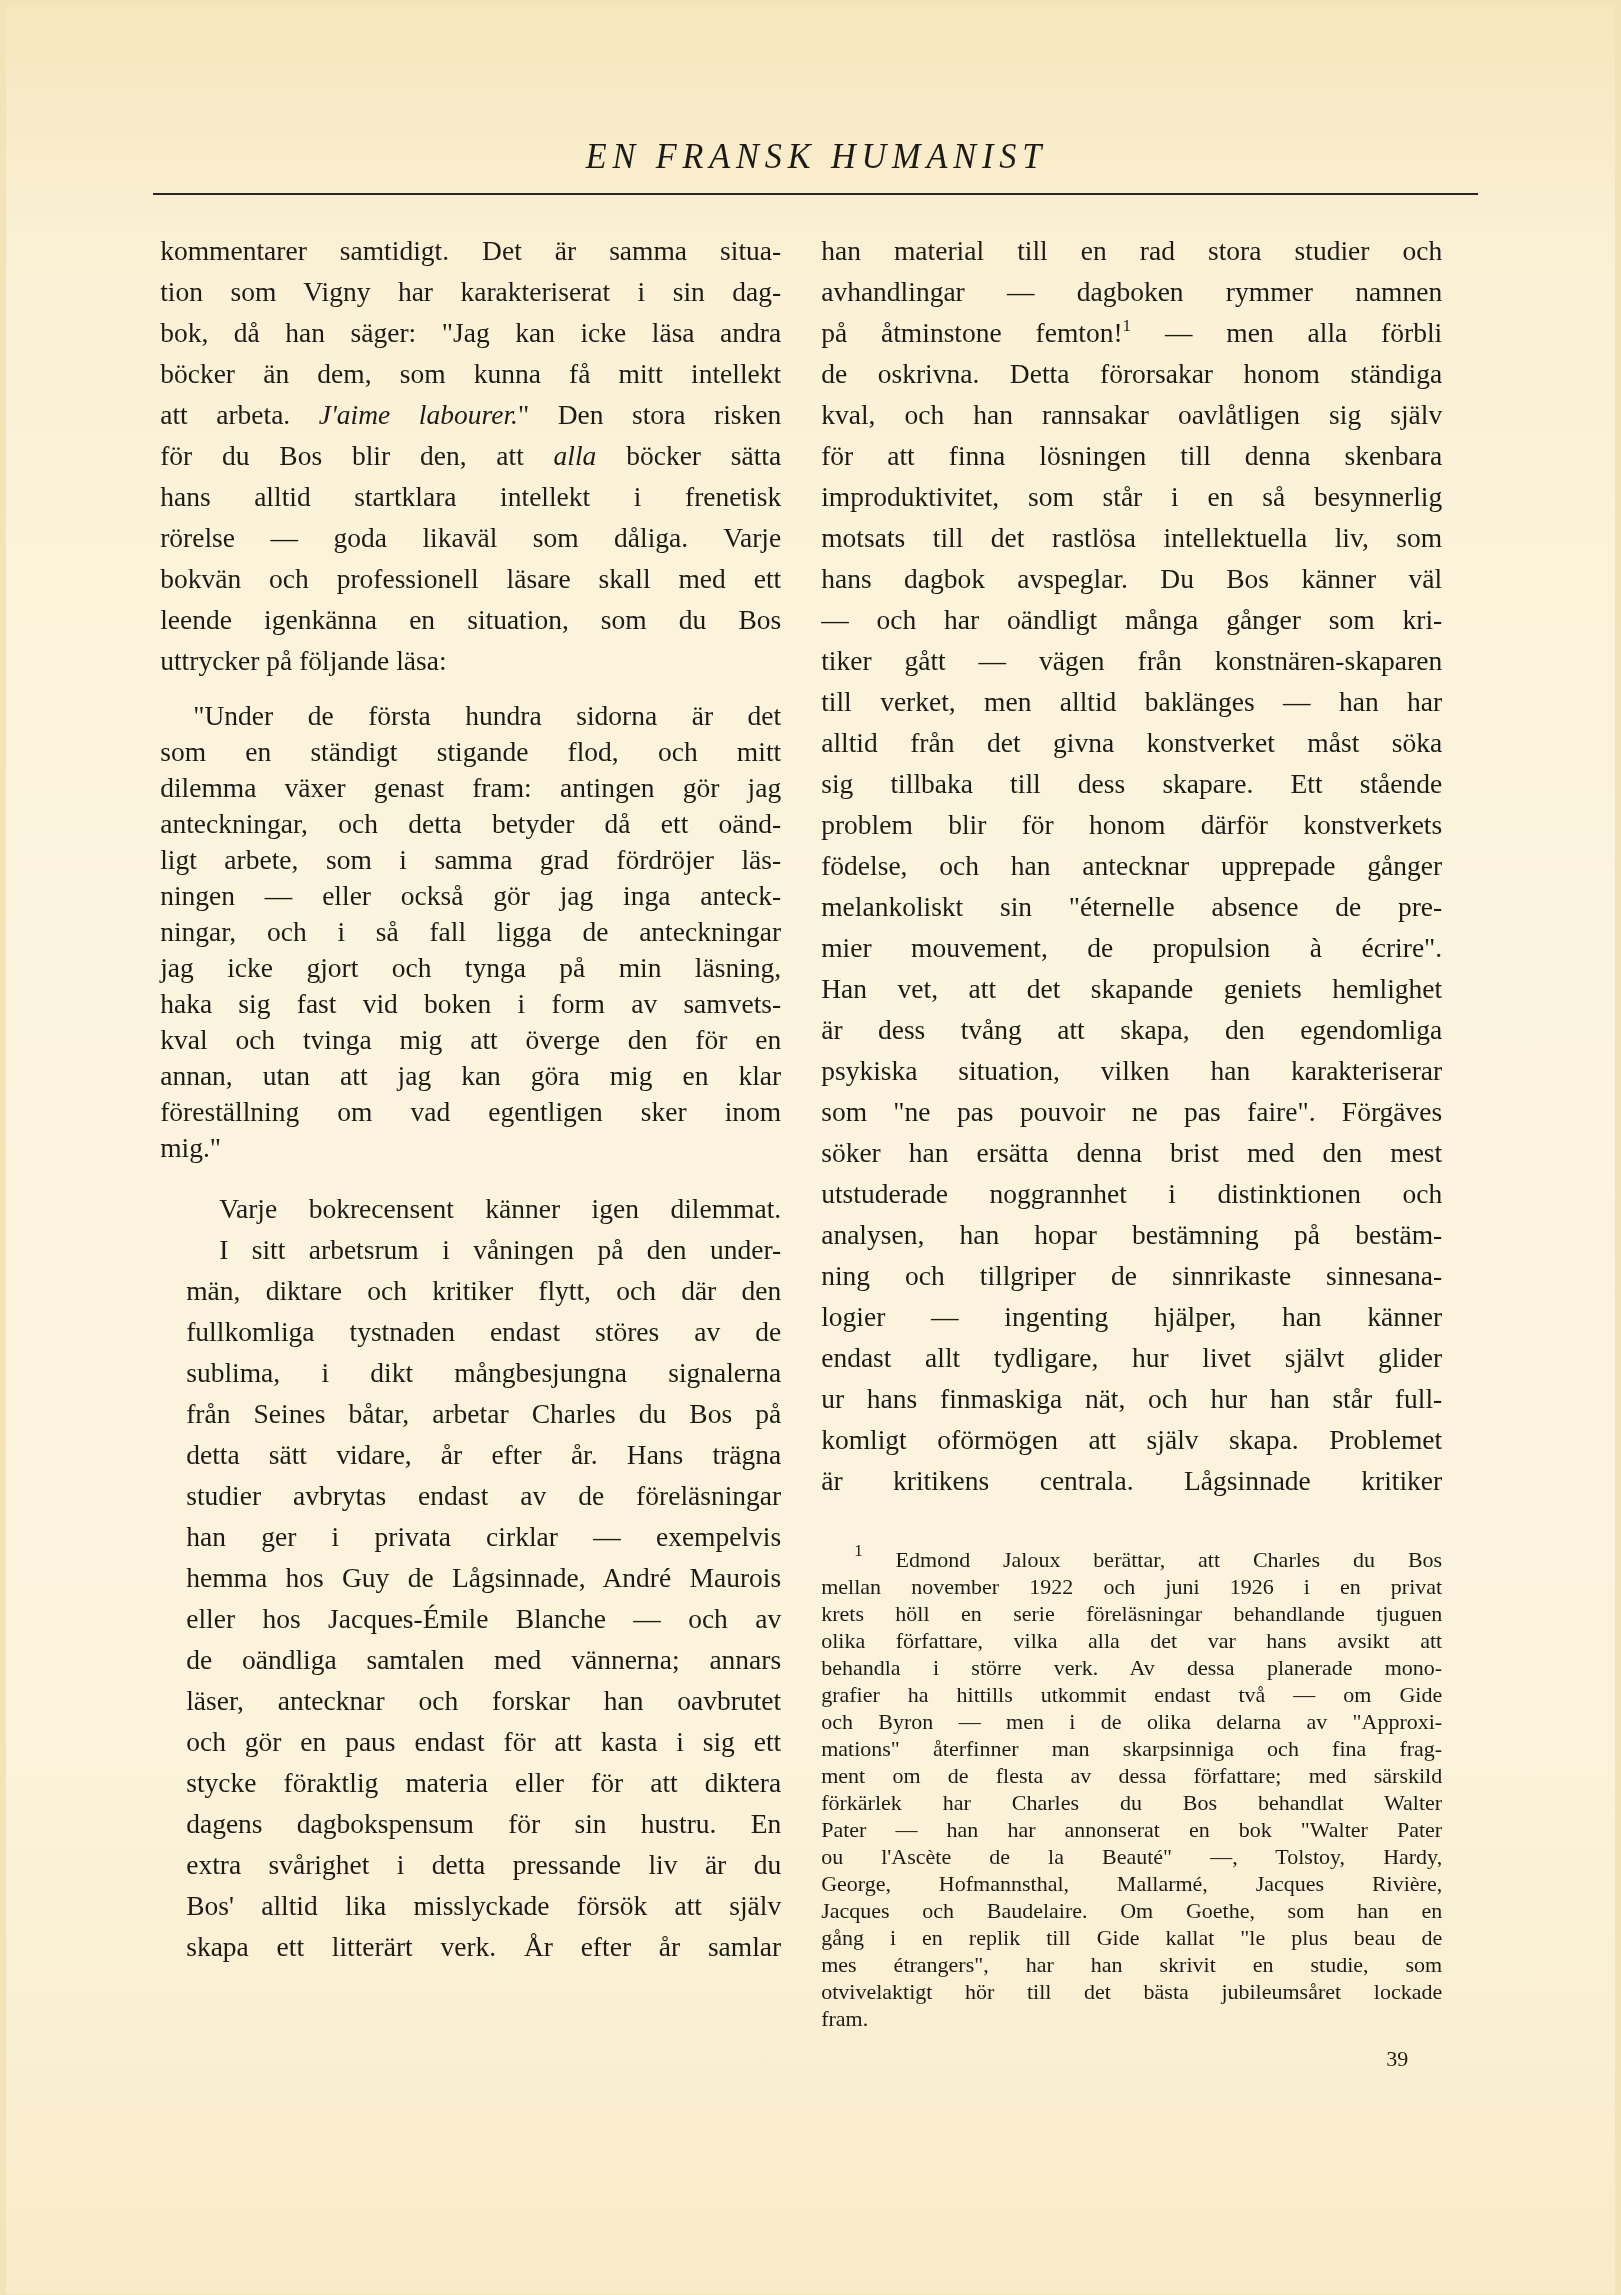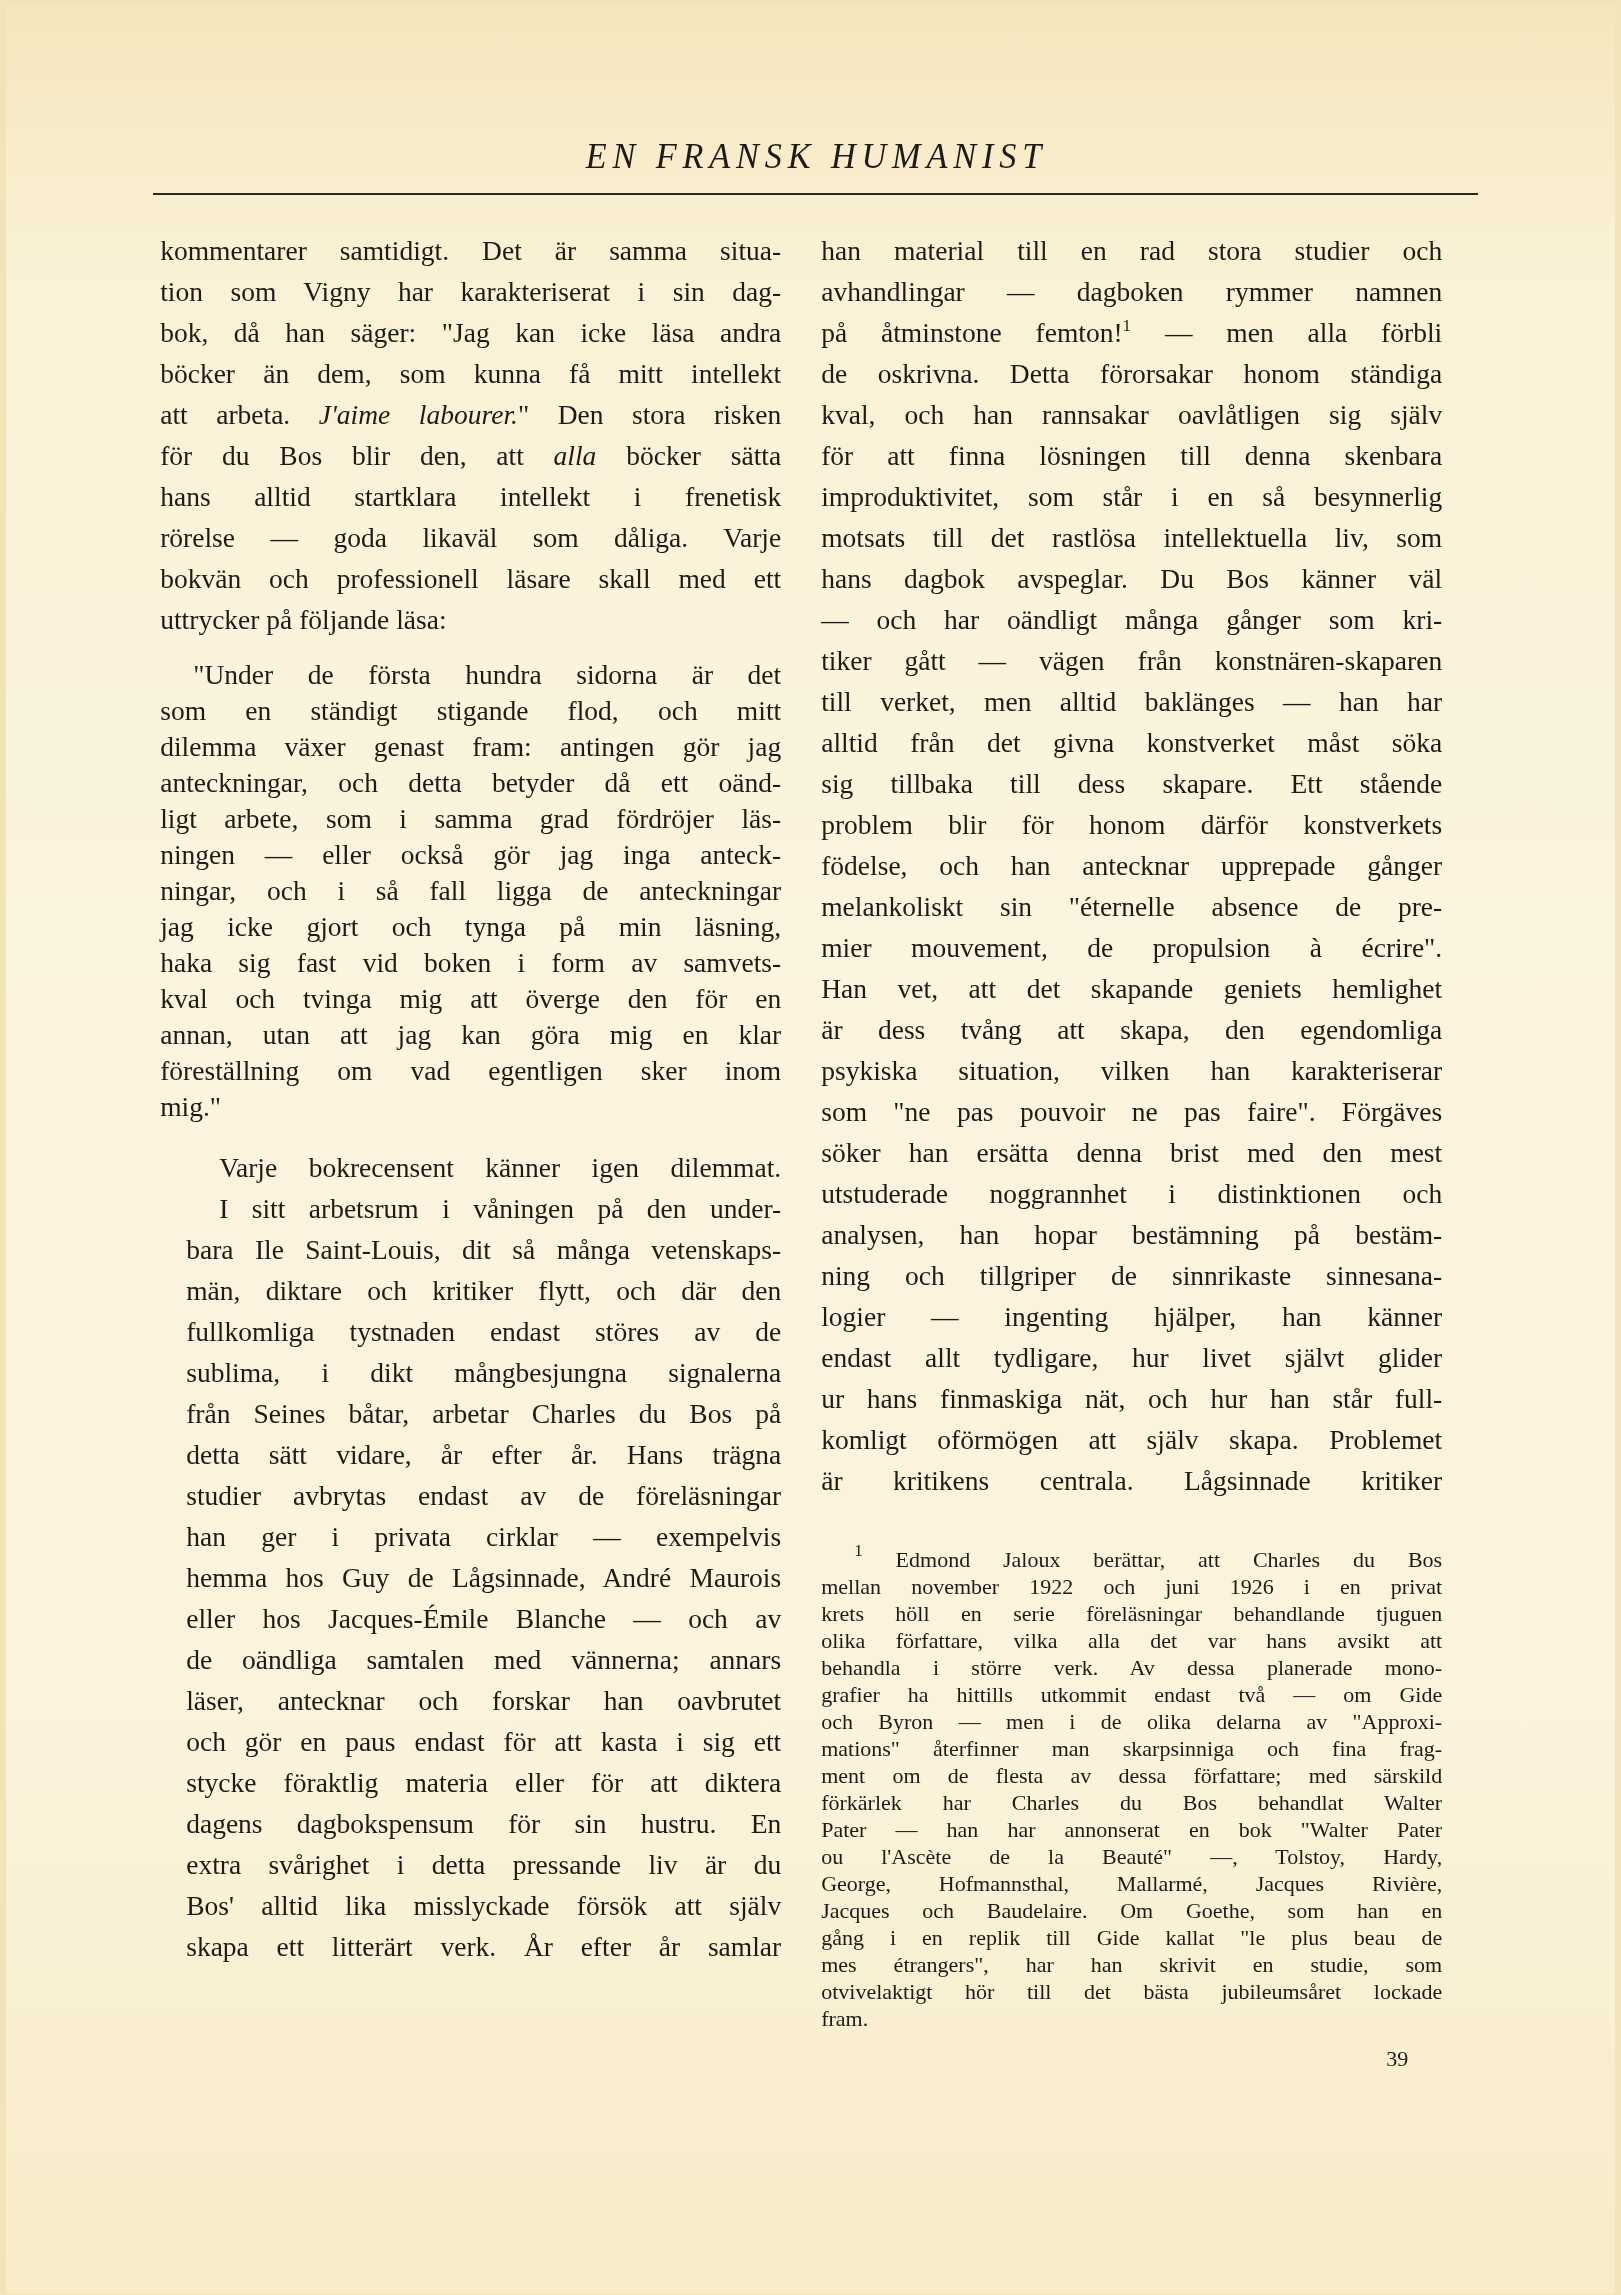--- a/index.html
+++ b/index.html
@@ -80,20 +80,21 @@
     <div>
       <span class="line">kommentarer samtidigt. Det är samma situa-</span>
       <span class="line">tion som Vigny har karakteriserat i sin dag-</span>
       <span class="line">bok, då han säger: "Jag kan icke läsa andra</span>
       <span class="line">böcker än dem, som kunna få mitt intellekt</span>
       <span class="line"><span>att arbeta.</span> <em>J'aime labourer.</em><span>" Den stora risken</span></span>
       <span class="line"><span>för du Bos blir den, att </span><em>alla</em><span> böcker sätta</span></span>
       <span class="line">hans alltid startklara intellekt i frenetisk</span>
       <span class="line">rörelse — goda likaväl som dåliga. Varje</span>
       <span class="line">bokvän och professionell läsare skall med ett</span>
+      <span class="line">leende igenkänna en situation, som du Bos</span>
       <span class="line last">uttrycker på följande läsa:</span>
     </div>
 
     <div class="quote">
       <span class="line indent">"Under de första hundra sidorna är det</span>
       <span class="line">som en ständigt stigande flod, och mitt</span>
       <span class="line">dilemma växer genast fram: antingen gör jag</span>
       <span class="line">anteckningar, och detta betyder då ett oänd-</span>
       <span class="line">ligt arbete, som i samma grad fördröjer läs-</span>
       <span class="line">ningen — eller också gör jag inga anteck-</span>
@@ -102,21 +103,20 @@
       <span class="line">haka sig fast vid boken i form av samvets-</span>
       <span class="line">kval och tvinga mig att överge den för en</span>
       <span class="line">annan, utan att jag kan göra mig en klar</span>
       <span class="line">föreställning om vad egentligen sker inom</span>
       <span class="line last">mig."</span>
     </div>
 
     <div class="para2">
       <span class="line indent">Varje bokrecensent känner igen dilemmat.</span>
       <span class="line indent">I sitt arbetsrum i våningen på den under-</span>
-      <span class="line">bara Ile Saint-Louis, dit så många vetenskaps-</span>
       <span class="line">män, diktare och kritiker flytt, och där den</span>
       <span class="line">fullkomliga tystnaden endast störes av de</span>
       <span class="line">sublima, i dikt mångbesjungna signalerna</span>
       <span class="line">från Seines båtar, arbetar Charles du Bos på</span>
       <span class="line">detta sätt vidare, år efter år. Hans trägna</span>
       <span class="line">studier avbrytas endast av de föreläsningar</span>
       <span class="line">han ger i privata cirklar — exempelvis</span>
       <span class="line">hemma hos Guy de Lågsinnade, André Maurois</span>
       <span class="line">eller hos Jacques-Émile Blanche — och av</span>
       <span class="line">de oändliga samtalen med vännerna; annars</span>

